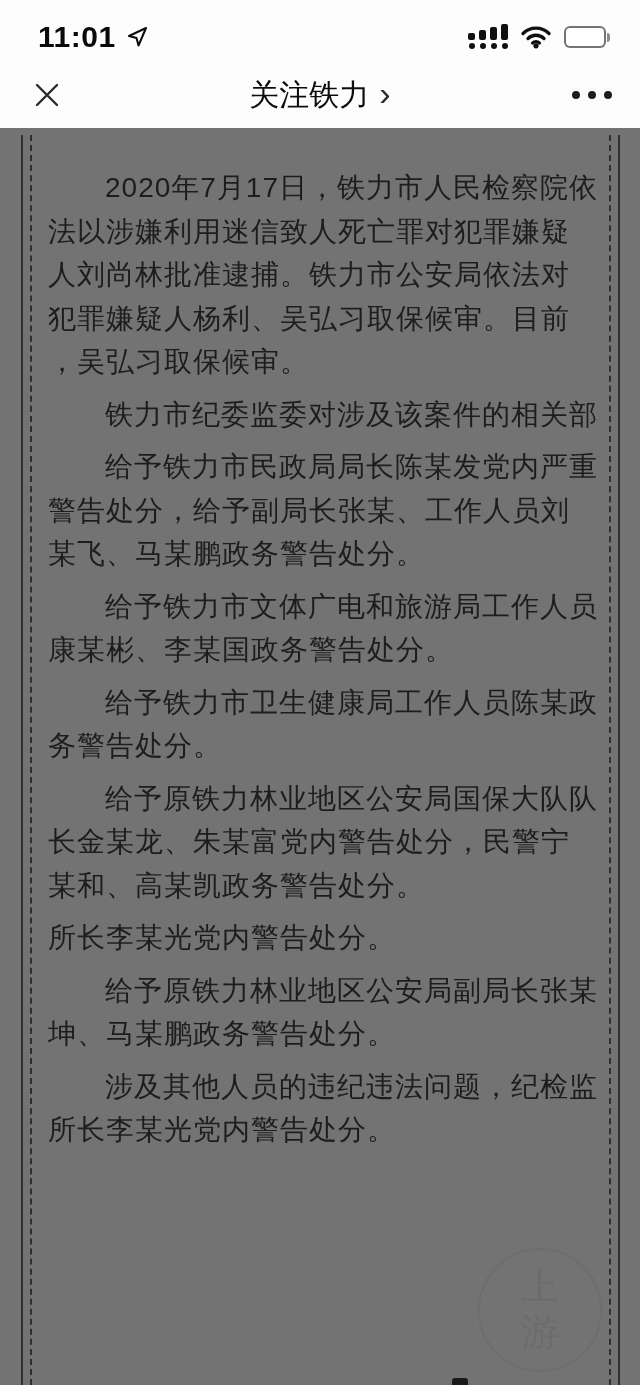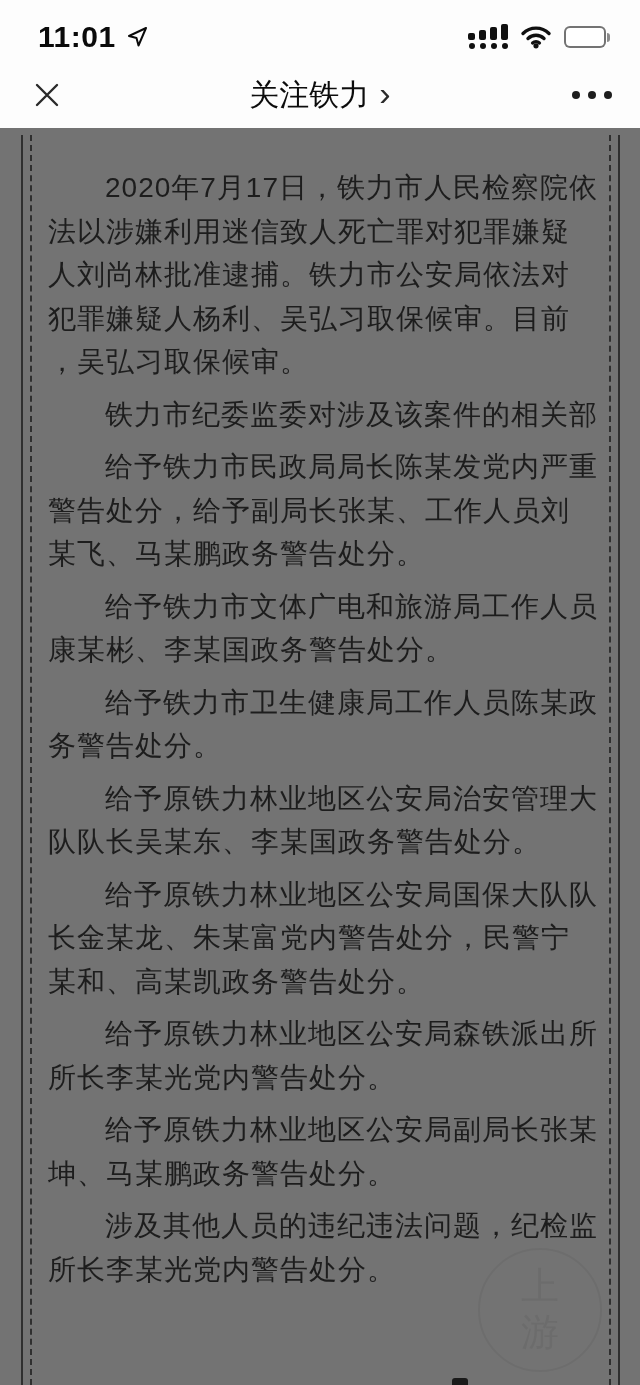--- a/index.html
+++ b/index.html
@@ -170,30 +170,25 @@
         </div>
         <div class="paragraph">
           <div class="line indent">给予铁力市文体广电和旅游局工作人员</div>
           <div class="line">康某彬、李某国政务警告处分。</div>
         </div>
         <div class="paragraph">
           <div class="line indent">给予铁力市卫生健康局工作人员陈某政</div>
           <div class="line">务警告处分。</div>
         </div>
         <div class="paragraph">
-          <div class="line indent">给予原铁力林业地区公安局治安管理大</div>
-          <div class="line">队队长吴某东、李某国政务警告处分。</div>
-        </div>
-        <div class="paragraph">
           <div class="line indent">给予原铁力林业地区公安局国保大队队</div>
           <div class="line">长金某龙、朱某富党内警告处分，民警宁</div>
           <div class="line">某和、高某凯政务警告处分。</div>
         </div>
         <div class="paragraph">
-          <div class="line indent">给予原铁力林业地区公安局森铁派出所</div>
           <div class="line">所长李某光党内警告处分。</div>
         </div>
         <div class="paragraph">
           <div class="line indent">给予原铁力林业地区公安局副局长张某</div>
           <div class="line">坤、马某鹏政务警告处分。</div>
         </div>
         <div class="paragraph">
           <div class="line indent">涉及其他人员的违纪违法问题，纪检监</div>
           <div class="line">所长李某光党内警告处分。</div>
         </div>

